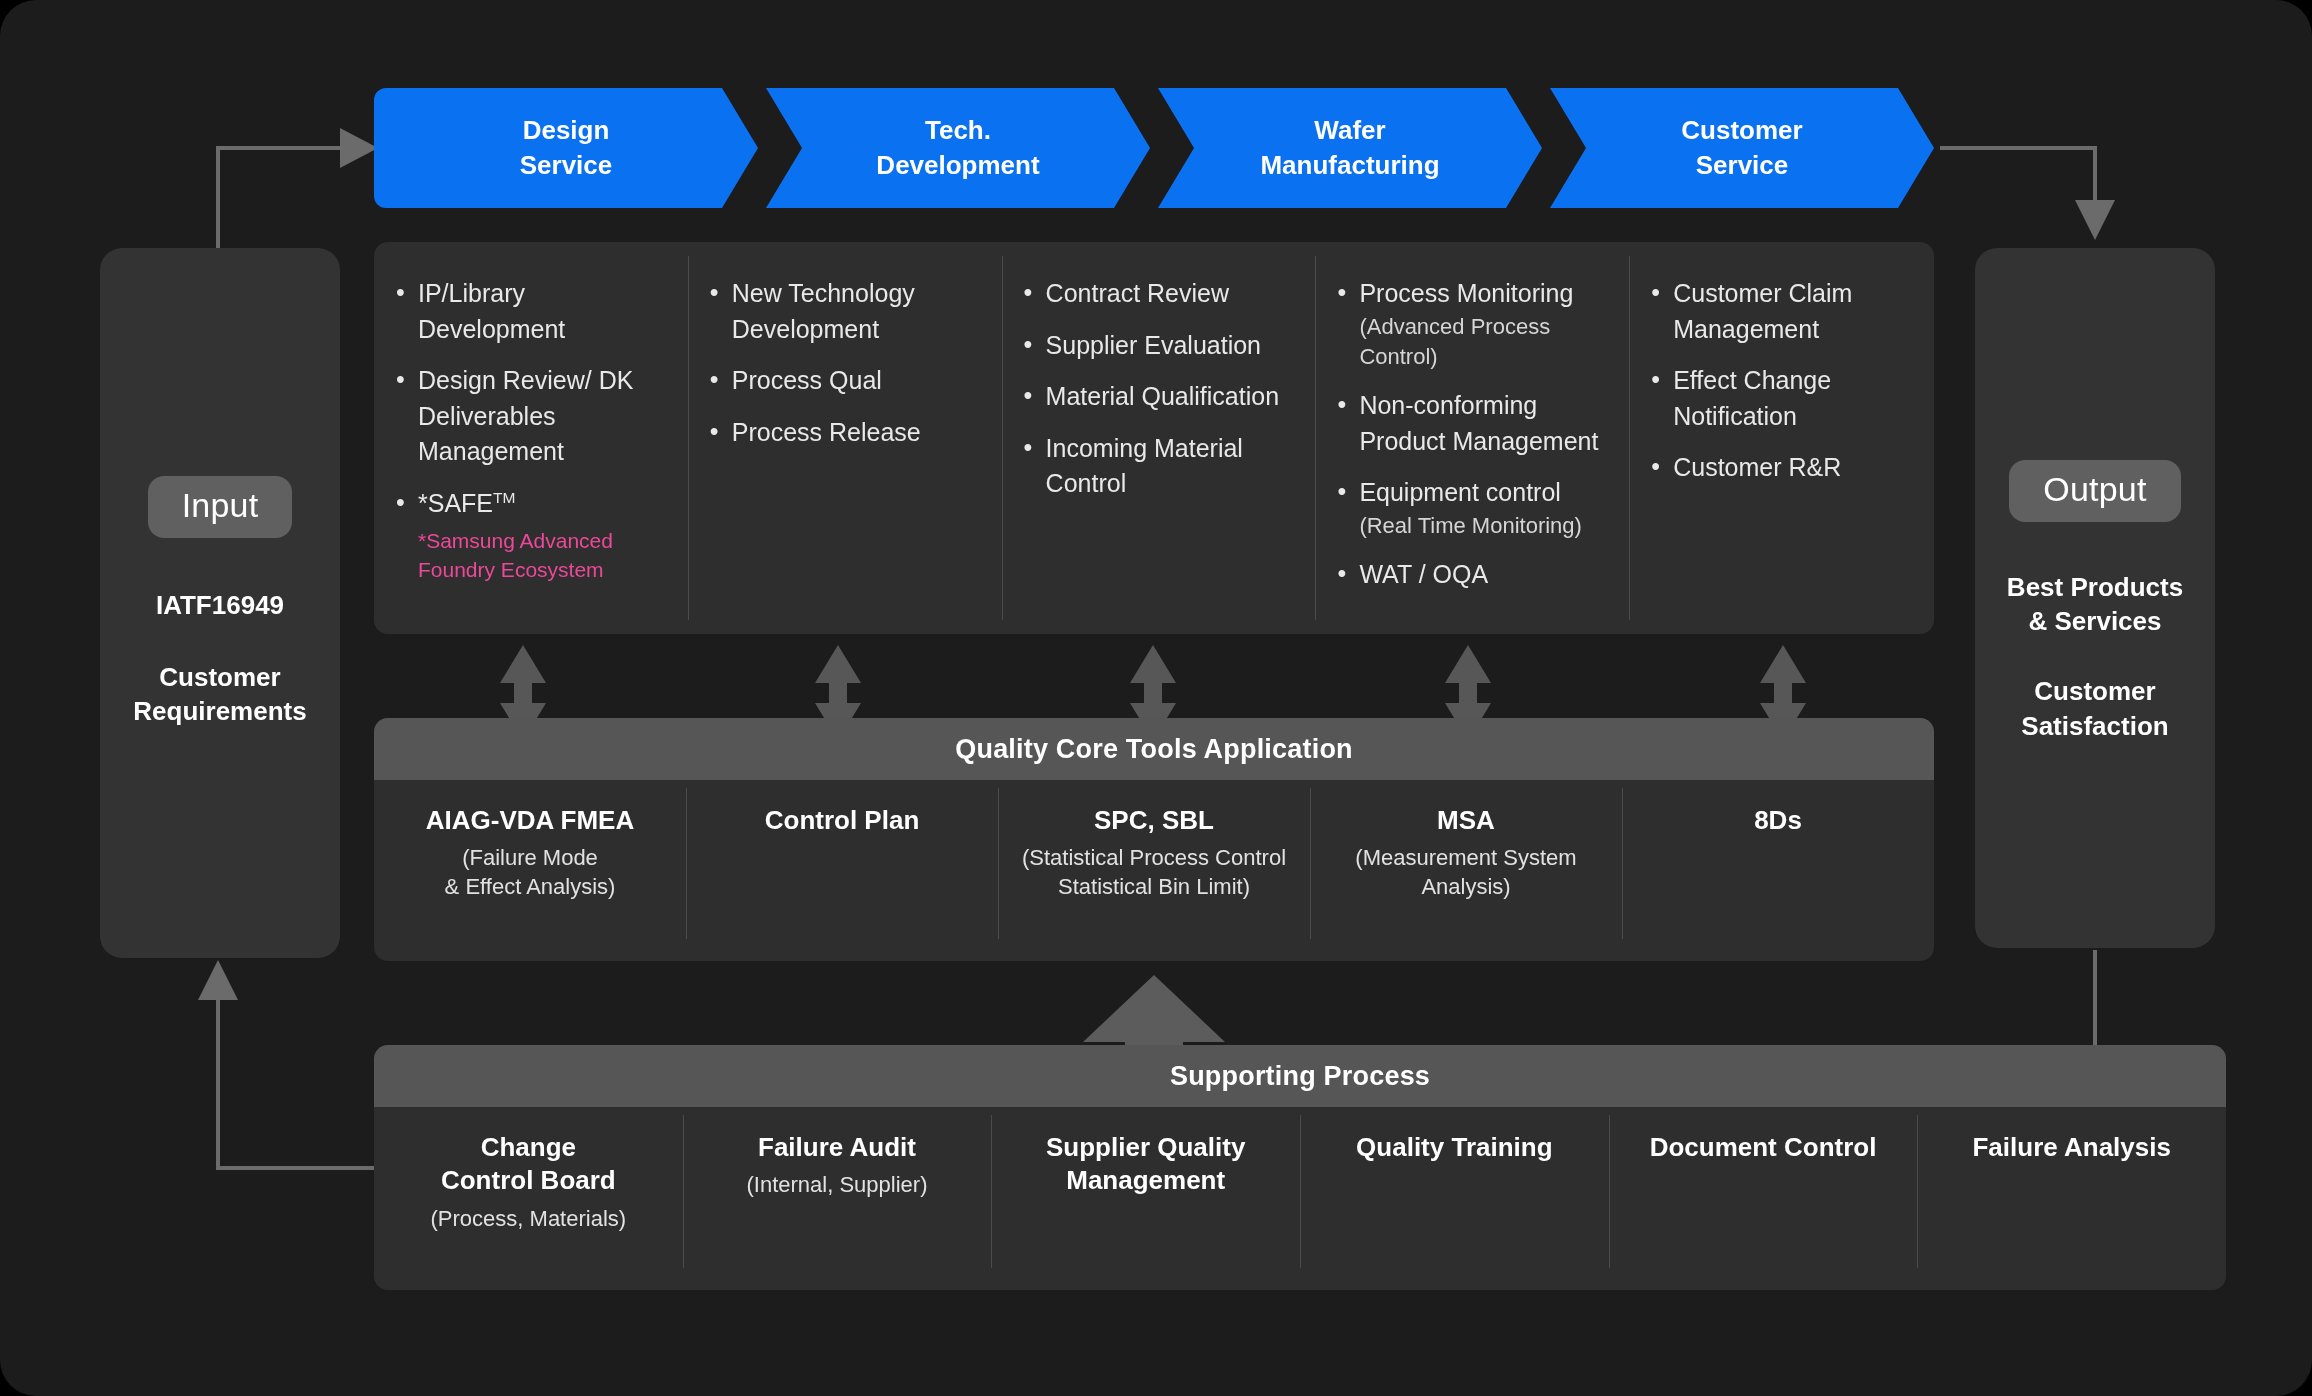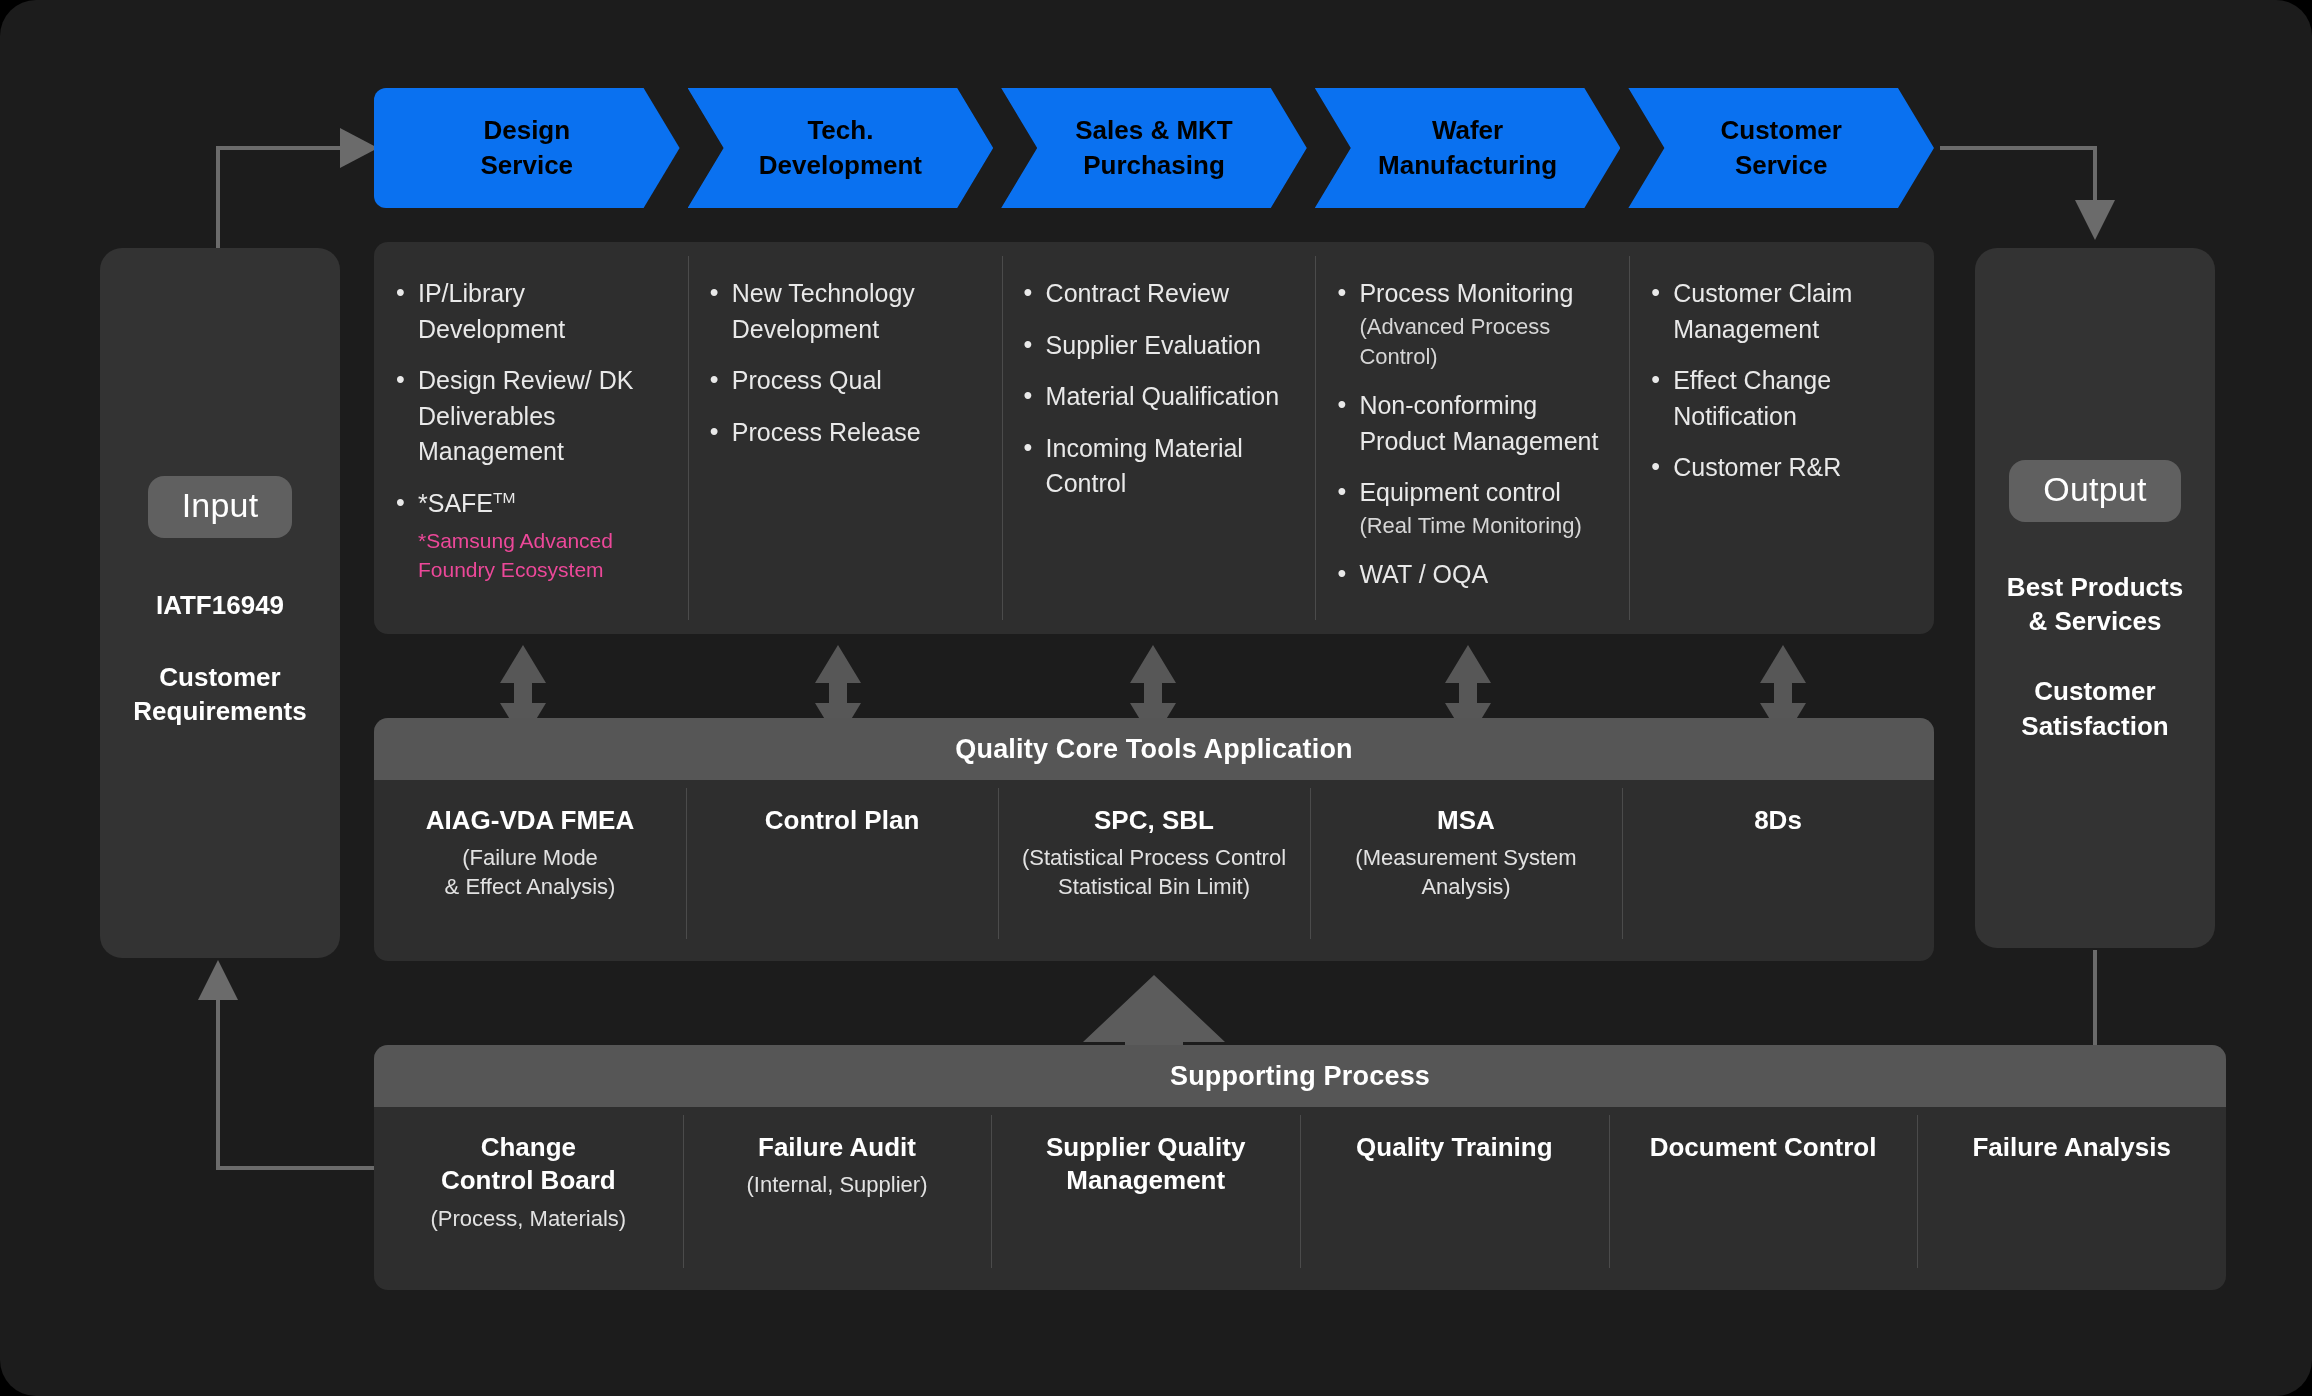--- a/index.html
+++ b/index.html
@@ -65,21 +65,21 @@
     position: absolute;
     left: 374px; top: 88px;
     width: 1560px; height: 120px;
     display: flex;
   }
   .chevron {
     position: relative;
     flex: 1 1 0;
     height: 120px;
     background: #0a71f0;
-    color: #000000;
+    color: #ffffff;
     display: flex;
     align-items: center;
     justify-content: center;
     text-align: center;
     font-size: 26px;
     font-weight: bold;
     line-height: 1.35;
     margin-right: 8px;
   }
   .chevron:last-child { margin-right: 0; }
@@ -288,24 +288,20 @@
   <div id="chevron-row">
     <div class="chevron first">
       <span class="lbl" style="white-space:pre-line">Design
 Service</span>
     </div>
     <div class="chevron mid">
       <span class="lbl" style="white-space:pre-line">Tech.
 Development</span>
     </div>
     <div class="chevron mid">
-      <span class="lbl" style="white-space:pre-line">Sales &amp; MKT
-Purchasing</span>
-    </div>
-    <div class="chevron mid">
       <span class="lbl" style="white-space:pre-line">Wafer
 Manufacturing</span>
     </div>
     <div class="chevron last">
       <span class="lbl" style="white-space:pre-line">Customer
 Service</span>
     </div>
   </div>
 
   <div id="activity-card">

